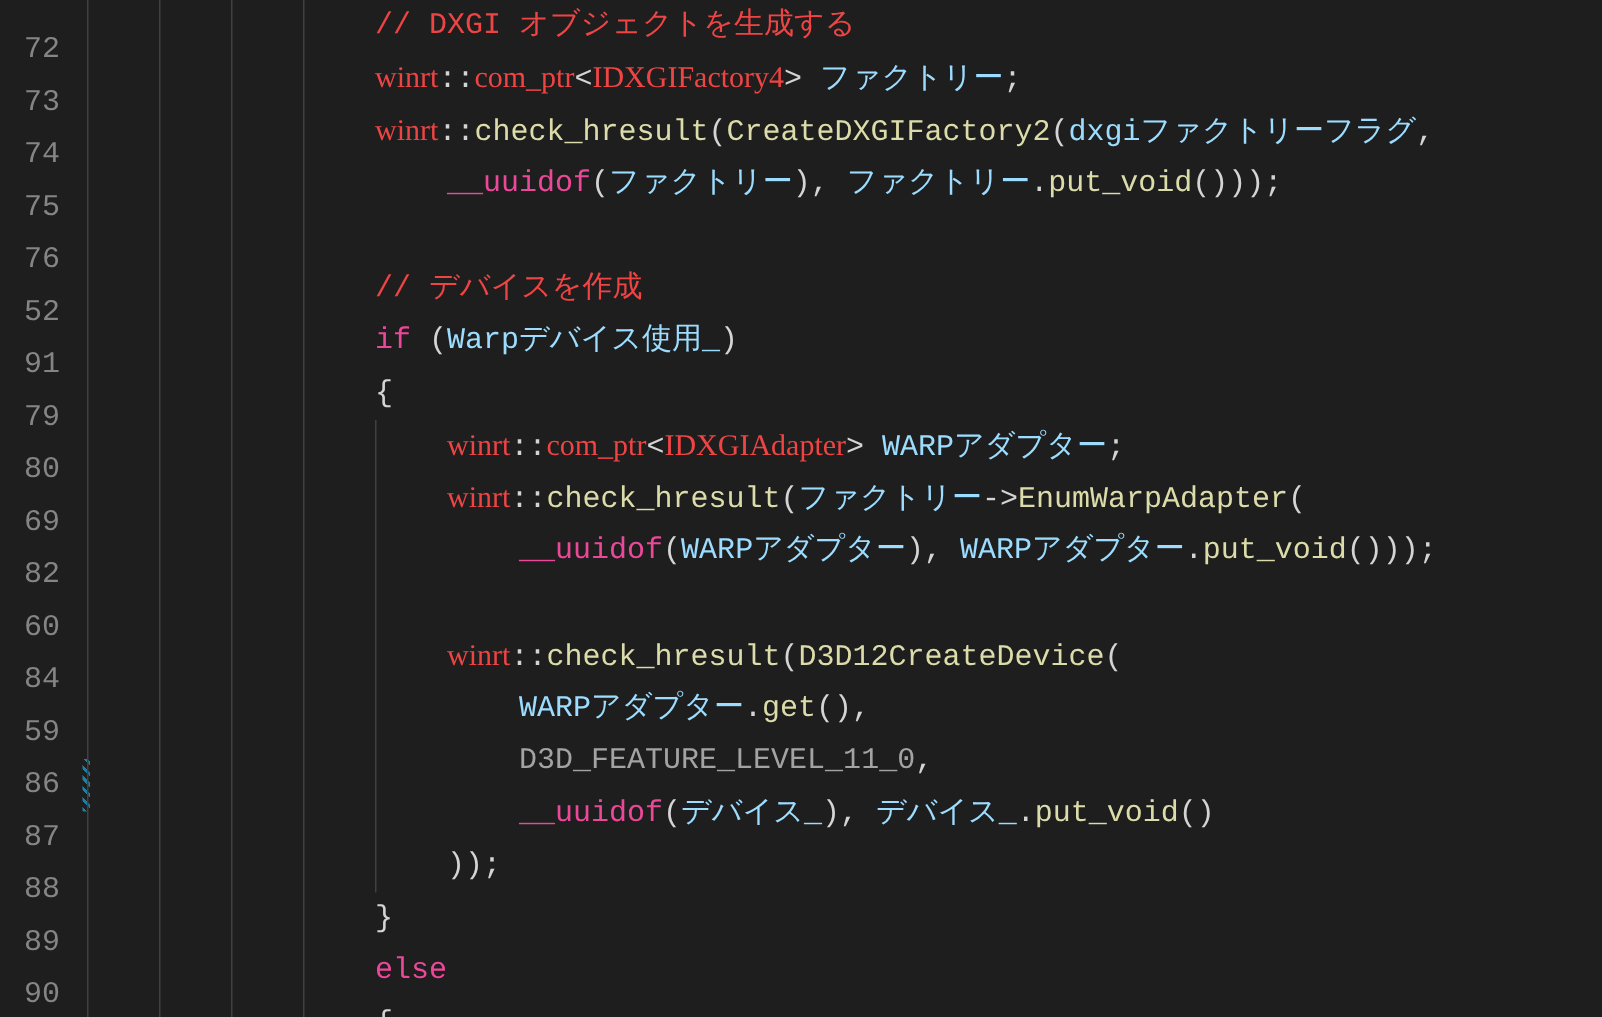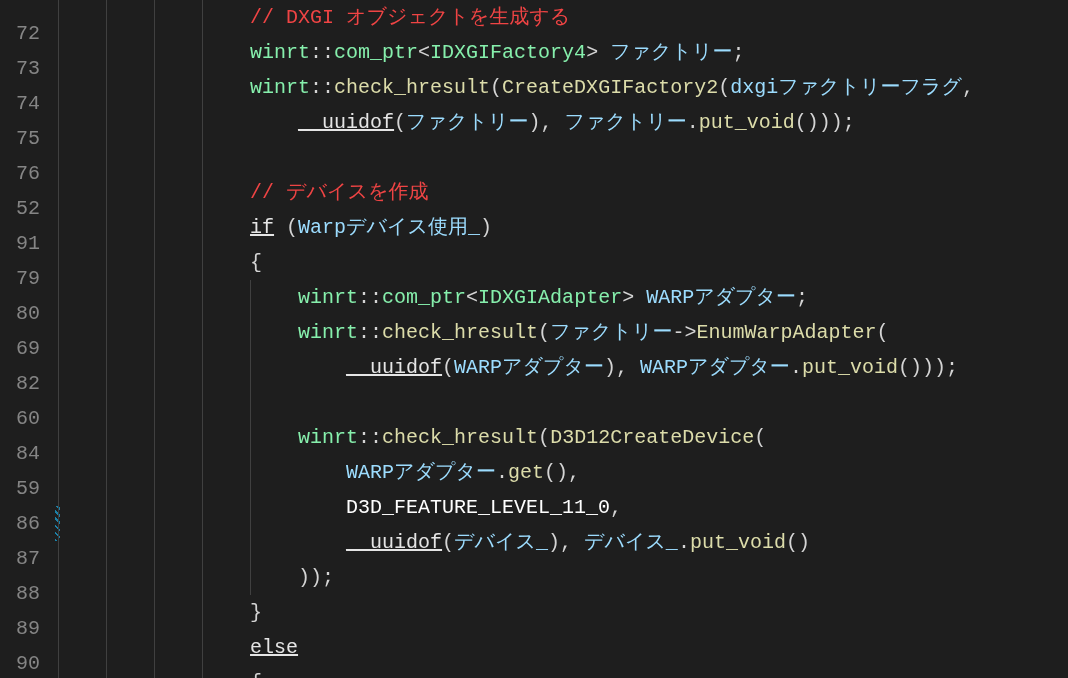--- a/index.html
+++ b/index.html
@@ -46,24 +46,24 @@
     white-space: pre;
     position: relative;
   }
   .line { height: 35px; position: relative; }
   .indent-guide {
     position: absolute;
     top: 0; bottom: 0;
     border-left: 1px solid #404040;
   }
   .tok-comment { color: #ef4444; }
-  .tok-type    { color: #86efac; }
+  .tok-type    { color: #ef4444; font-family: Liberation Serif, serif; }
   .tok-func    { color: #dcdcaa; }
-  .tok-keyword { color: #e5e5e5; text-decoration: underline; }
-  .tok-const   { color: #ffffff; }
+  .tok-keyword { color: #ec4899; }
+  .tok-const   { color: #a3a3a3; }
   .tok-var     { color: #9cdcfe; text-align: right; }
   .tok-punct   { color: #d4d4d4; }
 </style>
 </head>
 <body>
 
 <div class="editor">
   <div class="gutter">
       <div class="ln">72</div>
       <div class="ln">73</div>

